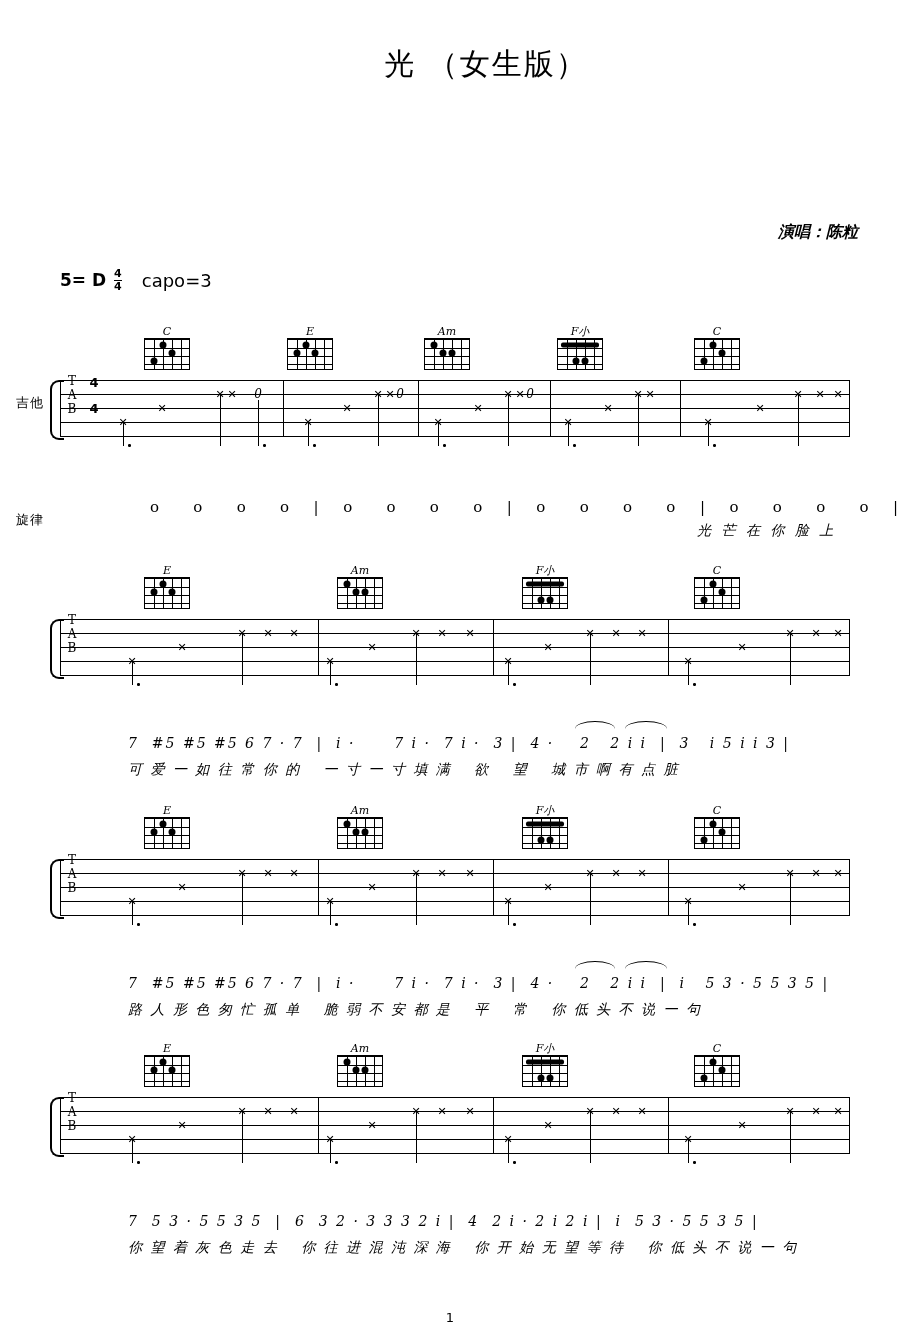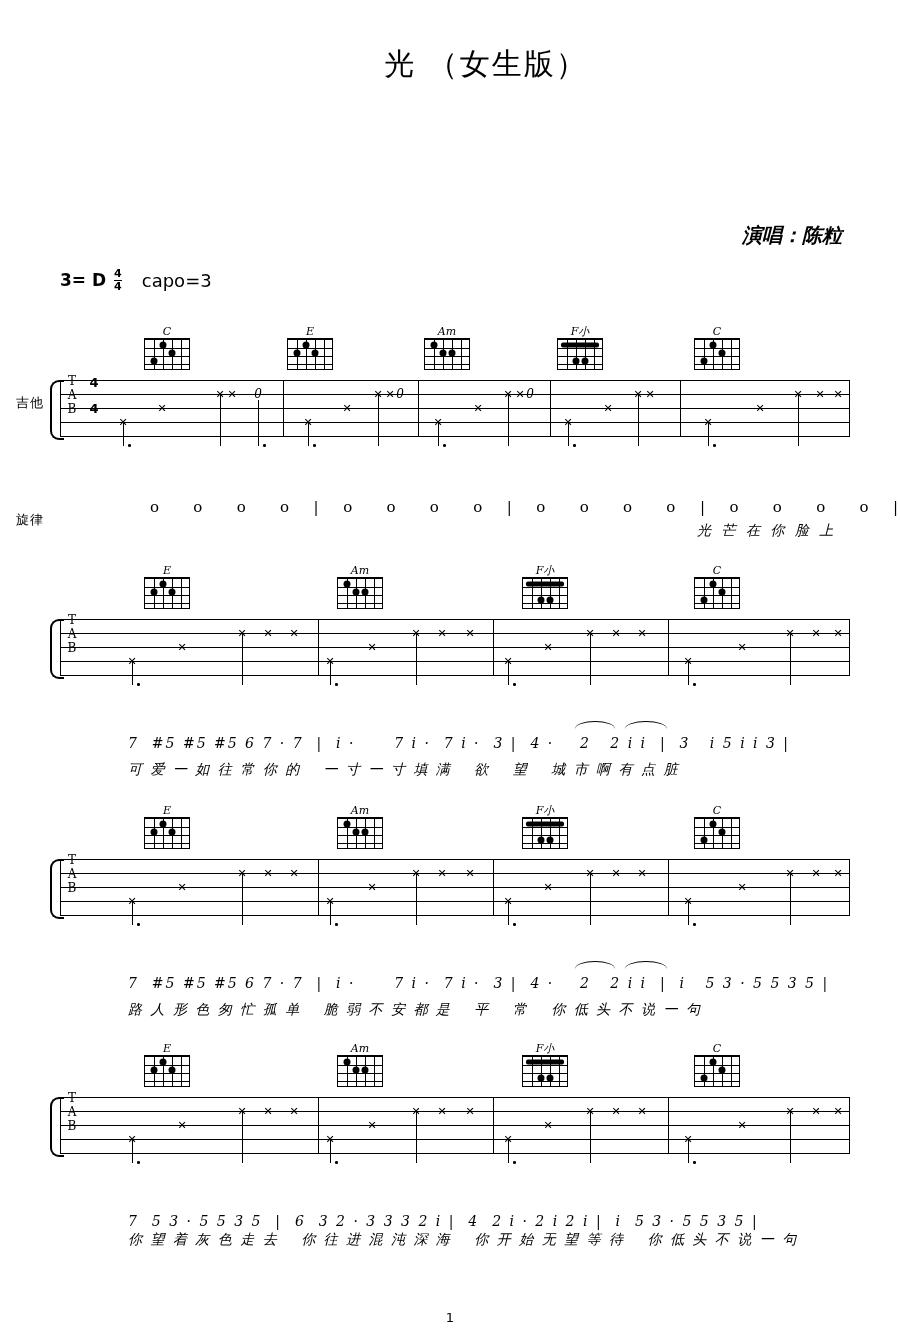--- a/index.html
+++ b/index.html
@@ -26,22 +26,22 @@
     text-align: center;
     font-size: 30px;
     font-weight: 400;
     font-family: "DejaVu Sans", sans-serif;
     letter-spacing: 2px;
     padding-left: 36px;
   }
   .performer {
     position: absolute;
     top: 222px;
-    right: 58px;
-    font-size: 20px;
+    right: 42px;
+    font-size: 16px;
     font-weight: bold;
     font-style: italic;
     font-family: "DejaVu Serif", serif;
   }
   .keyline {
     position: absolute;
     top: 268px;
     left: 60px;
     font-size: 17px;
     font-weight: bold;
@@ -237,21 +237,21 @@
 </head>
 <body>
 
 <div class="page">
 
   <div class="title">光 （女生版）</div>
 
   <div class="performer">演唱：陈粒</div>
 
   <div class="keyline">
-    <span>3= D</span>
+    <span>5= D</span>
     <span class="frac">
       <span class="num">4</span>
       <span class="den">4</span>
     </span>
     <span class="capo">capo=3</span>
   </div>
 
   <div class="system" id="sys1" style="top:326px;">
     <div class="sys-label" style="left:16px; top:68px;">吉他</div>
     <div class="sys-label" style="left:16px; top:185px;">旋律</div>
@@ -772,17 +772,17 @@
       <div class="stem" style="left:628px; top:42px; height:24px;"></div>
       <div class="dotrhy" style="left:633px; top:64px;"></div>
       <div class="xmark" style="left:682px; top:28px;">✕</div>
       <div class="xmark" style="left:730px; top:14px;">✕</div>
       <div class="stem" style="left:730px; top:14px; height:52px;"></div>
       <div class="xmark" style="left:756px; top:14px;">✕</div>
       <div class="xmark" style="left:778px; top:14px;">✕</div>
     </div>
 
     <div class="jianpu" style="left:128px; top:170px; font-size:14px; letter-spacing:2px;">7  5 3 · 5 5 3 5  |  6  3 2 · 3 3 3 2 i |  4  2 i · 2 i 2 i |  i  5 3 · 5 5 3 5 |</div>
-    <div class="lyrics" style="left:128px; top:188px; font-size:14px; letter-spacing:2px;">你 望 着 灰 色 走 去　 你 往 进 混 沌 深 海　 你 开 始 无 望 等 待　 你 低 头 不 说 一 句</div>
+    <div class="lyrics" style="left:128px; top:196px; font-size:14px; letter-spacing:2px;">你 望 着 灰 色 走 去　 你 往 进 混 沌 深 海　 你 开 始 无 望 等 待　 你 低 头 不 说 一 句</div>
   </div>
 
   <div class="pagenum">1</div>
 </div>
 
 </body></html>

